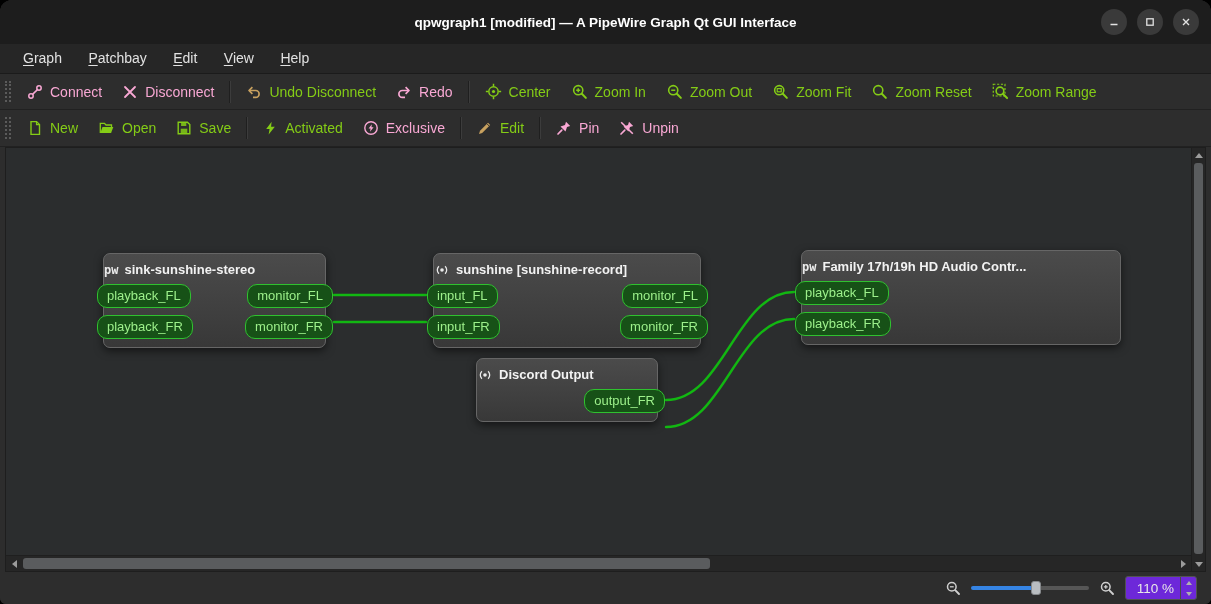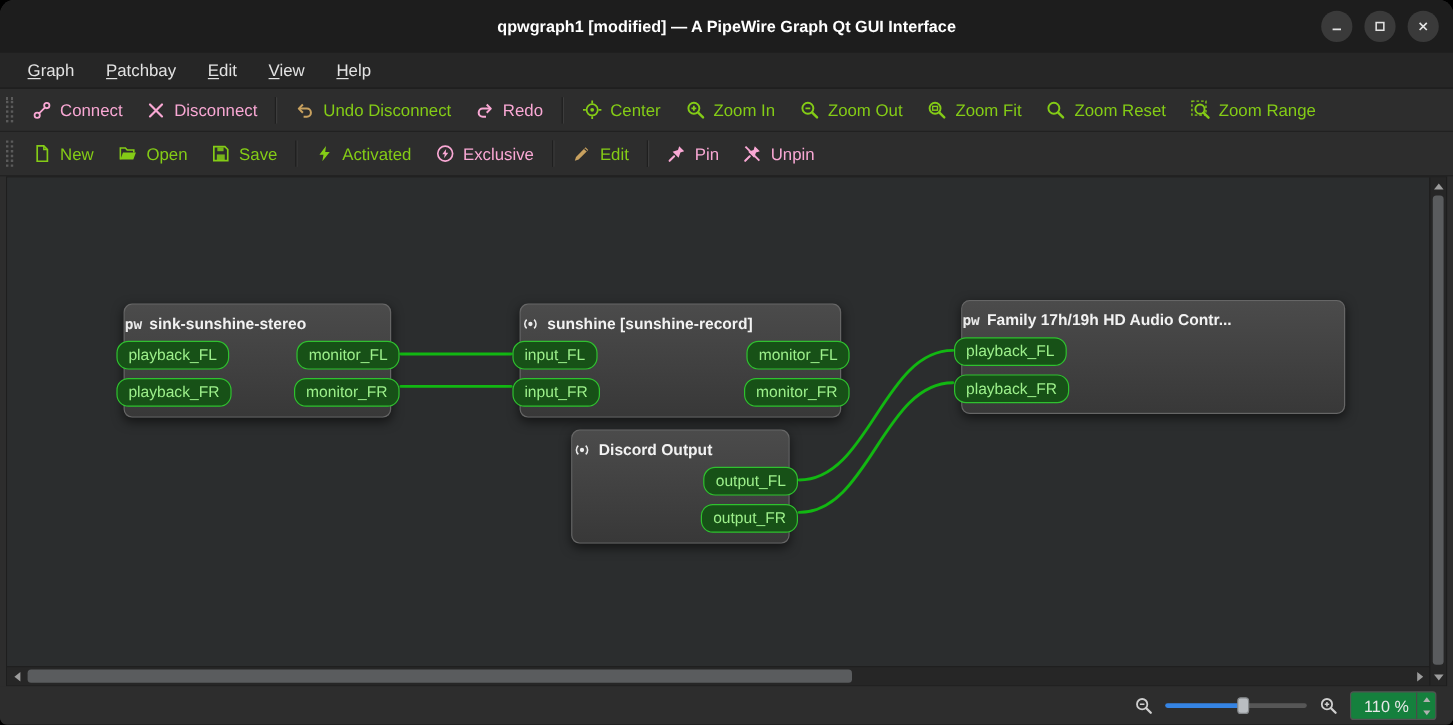--- a/index.html
+++ b/index.html
@@ -80,21 +80,21 @@
 
   
   .statusbar { flex:0 0 32px; display:flex; align-items:center; justify-content:flex-end;
                gap:10px; padding:0 14px; background:#2d2d2d; }
   .status-icon { color:#cfcfcf; display:flex; }
   .zoom-slider { position:relative; width:118px; height:16px; }
   .zoom-track { position:absolute; top:6px; left:0; right:0; height:4px; border-radius:2px;
                 background:linear-gradient(90deg,#3584e4 0 55%, #565656 55% 100%); }
   .zoom-handle { position:absolute; left:55%; top:1px; width:10px; height:14px; margin-left:-5px;
                  background:#b9bdc1; border:1px solid #85888b; border-radius:3px; }
-  .zoom-spin { display:flex; align-items:stretch; background:#15803d; border:1px solid #525252;
+  .zoom-spin { display:flex; align-items:stretch; background:#6d28d9; border:1px solid #525252;
                border-radius:3px; height:24px; overflow:hidden; }
   .zoom-spin-input { width:54px; background:transparent; border:none; outline:none; color:#e8e8e8;
                      font-size:13.5px; text-align:right; padding:0 6px 0 4px; font-family:inherit; }
   .spin-btns { display:flex; flex-direction:column; border-left:1px solid #4a4a4a; width:16px; }
   .spin-btn { flex:1; display:flex; align-items:center; justify-content:center; }
   .spin-btn .t-up   { width:0;height:0;border-left:3.5px solid transparent;border-right:3.5px solid transparent;border-bottom:4.5px solid #b0b0b0; }
   .spin-btn .t-down { width:0;height:0;border-left:3.5px solid transparent;border-right:3.5px solid transparent;border-top:4.5px solid #b0b0b0; }
 </style>
 </head>
 <body>
@@ -364,23 +364,20 @@
       <div class="node" style="left:470px; top:210px; width:182px;">
         <div class="node-header">
           <svg class="node-icon" width="16" height="16" viewBox="0 0 16 16">
             <circle cx="8" cy="8" r="1.8" fill="currentColor"></circle>
             <path d="M4.9 4.3 a5.1 5.1 0 0 0 0 7.4 M11.1 4.3 a5.1 5.1 0 0 1 0 7.4" fill="none" stroke="currentColor" stroke-width="1.3"></path>
           </svg>
           <span>Discord Output</span>
         </div>
         <div class="ports">
           <div class="port-row right">
-            <span class="port port-out">output_FL</span>
-          </div>
-          <div class="port-row right">
             <span class="port port-out">output_FR</span>
           </div>
         </div>
       </div>
 
     </div>
 
     <div class="vscroll">
       <div class="scroll-btn" style="top:0;">
           <span class="tri-up"></span>

